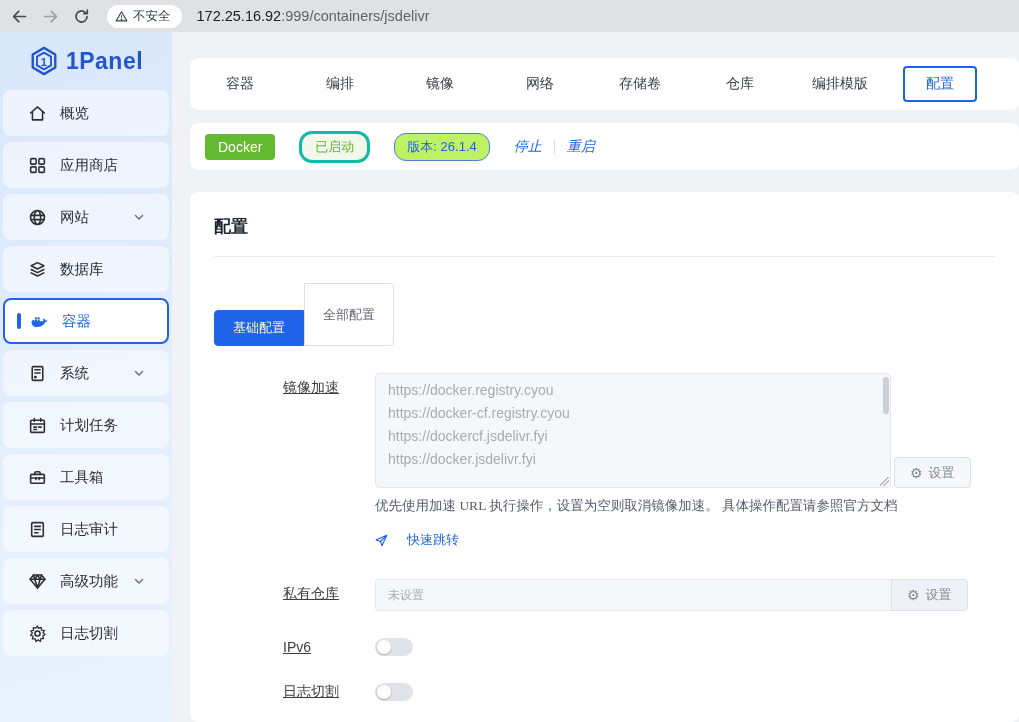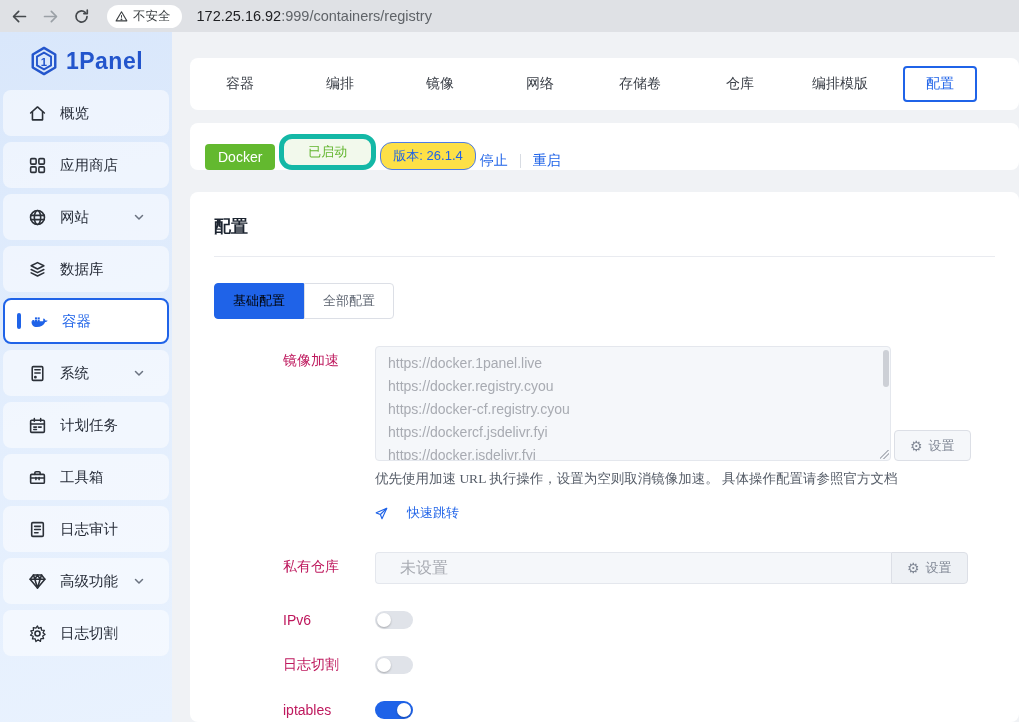--- a/index.html
+++ b/index.html
@@ -35,57 +35,57 @@
 
   
   .main { flex:1; background:#f0f2f5; padding:26px 0 0 18px; display:flex; flex-direction:column; overflow:hidden; }
   .card { background:#fff; border-radius:8px; }
 
   .tabs-card { height:52px; display:flex; align-items:center; flex:none; }
   .tab { width:100px; text-align:center; font-size:14px; color:#3a3f47; cursor:pointer; flex:none; }
   .tab .tab-box { display:inline-block; padding:7px 21px; }
   .tab.active .tab-box { border:2px solid #1f63e8; border-radius:4px; color:#1f63e8; font-weight:500; }
 
-  .status-card { height:47px; margin-top:13px; display:flex; align-items:flex-end; padding-left:15px; gap:4px; flex:none; }
+  .status-card { height:47px; margin-top:13px; display:flex; align-items:center; padding-left:15px; gap:24px; flex:none; }
   .docker-btn { background:#63b92f; color:#fff; font-size:14px; padding:5px 13px; border-radius:4px; border:none; cursor:pointer; }
-  .state-pill { background:#f2f9ec; border:5px solid #14b8a6; color:#62b52e; font-size:13px; padding:4px 24px; border-radius:13px; }
-  .version-pill { background:#fde047; border:1px solid #4d7ce9; color:#1f63e8; font-size:13px; padding:4px 12px; border-radius:12px; }
-  .lnk { color:#1f63e8; font-size:14px; cursor:pointer; text-decoration:none; }
+  .state-pill { background:#f2f9ec; border:3px solid #14b8a6; color:#62b52e; font-size:13px; padding:4px 13px; border-radius:13px; }
+  .version-pill { background:#bef264; border:1px solid #4d7ce9; color:#1f63e8; font-size:13px; padding:4px 12px; border-radius:12px; }
+  .lnk { color:#1f63e8; font-size:14px; cursor:pointer; text-decoration:none;font-style:italic; }
   .vdiv { width:1px; height:14px; background:#d8dce3; }
   .status-links { display:flex; align-items:center; gap:12px; }
 
   .config-card { margin-top:22px; flex:1; padding:23px 24px; overflow:hidden; }
   .cfg-title { font-size:17px; font-weight:700; color:#1c2430; }
   .cfg-div { border:none; border-top:1px solid #e9ebf0; margin:18px 0 26px; }
   .seg { display:inline-flex; }
   .seg-btn { font-size:13px; padding:8px 18px; cursor:pointer; border:1px solid #dcdfe6; background:#fff; color:#5f6672; }
   .seg-btn:first-child { border-radius:4px 0 0 4px; }
   .seg-btn:last-child { border-radius:0 4px 4px 0; }
-  .seg-btn.active { background:#1f63e8; border-color:#1f63e8; color:#000000; }
+  .seg-btn.active { background:#1f63e8; border-color:#1f63e8; color:#fef9c3;margin-top:27px; }
 
   .form { margin-left:69px; margin-top:27px; }
   .frow { display:flex; margin-bottom:0; }
-  .flabel { width:92px; flex:none; font-size:14px; color:#be185d; padding-top:6px; }
+  .flabel { width:92px; flex:none; font-size:14px; color:#404040; padding-top:6px;text-decoration:underline; }
   .fctrl { display:flex; align-items:flex-end; }
 
   .ta-wrap { position:relative; width:516px; height:115px; }
   .ta { width:100%; height:100%; background:#f5f7fa; border:1px solid #e4e7ed; border-radius:4px; padding:5px 14px 5px 12px; color:#a8abb2; font-size:14px; line-height:23px; overflow:hidden; }
   .ta-scroll { position:absolute; right:2px; top:4px; width:6px; height:37px; border-radius:3px; background:#cdd0d6; }
   .ta-resize { position:absolute; right:2px; bottom:2px; width:9px; height:9px;
     background:linear-gradient(135deg,transparent 0 44%,#b6bac1 44% 52%,transparent 52% 66%,#b6bac1 66% 74%,transparent 74%); }
   .set-btn { margin-left:3px; height:31px; padding:0 15px; background:#f5f7fa; border:1px solid #dcdfe6; border-radius:4px; color:#828996; font-size:13px; display:inline-flex; align-items:center; gap:6px; cursor:pointer; }
   .gear-g { font-size:14px; line-height:1; }
 
   .help-text { font-size:13.5px; color:#565d68; margin:9px 0 0 92px;font-family:Liberation Serif, serif; }
   .jump { display:inline-flex; align-items:center; gap:19px; color:#1f63e8; font-size:13px; margin:16px 0 0 92px; cursor:pointer; }
   .jump svg { width:13px; height:13px; }
 
   .row-gap { height:28px; }
   .igroup { display:flex; width:595px; }
-  .igroup input { width:516px; height:32px; background:#f5f7fa; border:1px solid #e4e7ed; border-right:none; border-radius:4px 0 0 4px; padding:0 24px; font-size:16px; color:#606266; }
+  .igroup input { width:516px; height:32px; background:#f5f7fa; border:1px solid #e4e7ed; border-right:none; border-radius:4px 0 0 4px; padding:0 12px; font-size:12px; color:#606266; }
   .igroup input::placeholder { color:#a8abb2; }
   .igroup .set-btn { margin-left:0; height:32px; border-radius:0 4px 4px 0; background:#eef1f5; }
 
   .sw-row { display:flex; align-items:center; margin-top:27px; }
   .sw-row .flabel { padding-top:0; }
   .switch { position:relative; width:38px; height:18px; border-radius:9px; background:#e0e3e9; cursor:pointer; flex:none; }
   .switch .knob { position:absolute; top:2px; left:2px; width:14px; height:14px; border-radius:50%; background:#fff; box-shadow:0 1px 2px rgba(0,0,0,.25); }
   .switch.on { background:#1f63e8; }
   .switch.on .knob { left:auto; right:2px; }
 </style>
@@ -112,21 +112,21 @@
       </svg>
   </span>
   <span class="sec-badge">
     <svg viewBox="0 0 16 16" fill="none" stroke="#3c4043" stroke-width="1.3">
         <path d="M8 2.2 L14.6 13.4 H1.4 Z" stroke-linejoin="round"></path>
         <path d="M8 6.3 v3.2"></path>
         <circle cx="8" cy="11.6" r="0.5" fill="#3c4043"></circle>
       </svg>
     <span>不安全</span>
   </span>
-  <span class="url"><span>172.25.16.92</span><span class="rest">:999/containers/registry</span></span>
+  <span class="url"><span>172.25.16.92</span><span class="rest">:999/containers/jsdelivr</span></span>
 </div>
 
 <div class="app">
 
   <div class="sidebar">
     <div class="brand">
       <svg viewBox="0 0 32 32">
         <path d="M16 2 L28 9 V23 L16 30 L4 23 V9 Z" fill="none" stroke="#2355cc" stroke-width="2.6" stroke-linejoin="round"></path>
         <path d="M16 7 L23.5 11.3 V20.7 L16 25 L8.5 20.7 V11.3 Z" fill="none" stroke="#2355cc" stroke-width="2" stroke-linejoin="round"></path>
         <text x="16" y="21" text-anchor="middle" font-size="12" font-weight="bold" fill="#2355cc">1</text>
@@ -298,21 +298,20 @@
           <button class="seg-btn">全部配置</button>
         </div>
 
       <div class="form">
 
         <div class="frow">
           <div class="flabel">镜像加速</div>
           <div class="fctrl">
             <div class="ta-wrap">
               <div class="ta" id="mirror-urls">
-                  <div>https://docker.1panel.live</div>
                   <div>https://docker.registry.cyou</div>
                   <div>https://docker-cf.registry.cyou</div>
                   <div>https://dockercf.jsdelivr.fyi</div>
                   <div>https://docker.jsdelivr.fyi</div>
                 </div>
               <div class="ta-scroll"></div>
               <div class="ta-resize"></div>
             </div>
             <button class="set-btn">
               <span class="gear-g">⚙</span>

